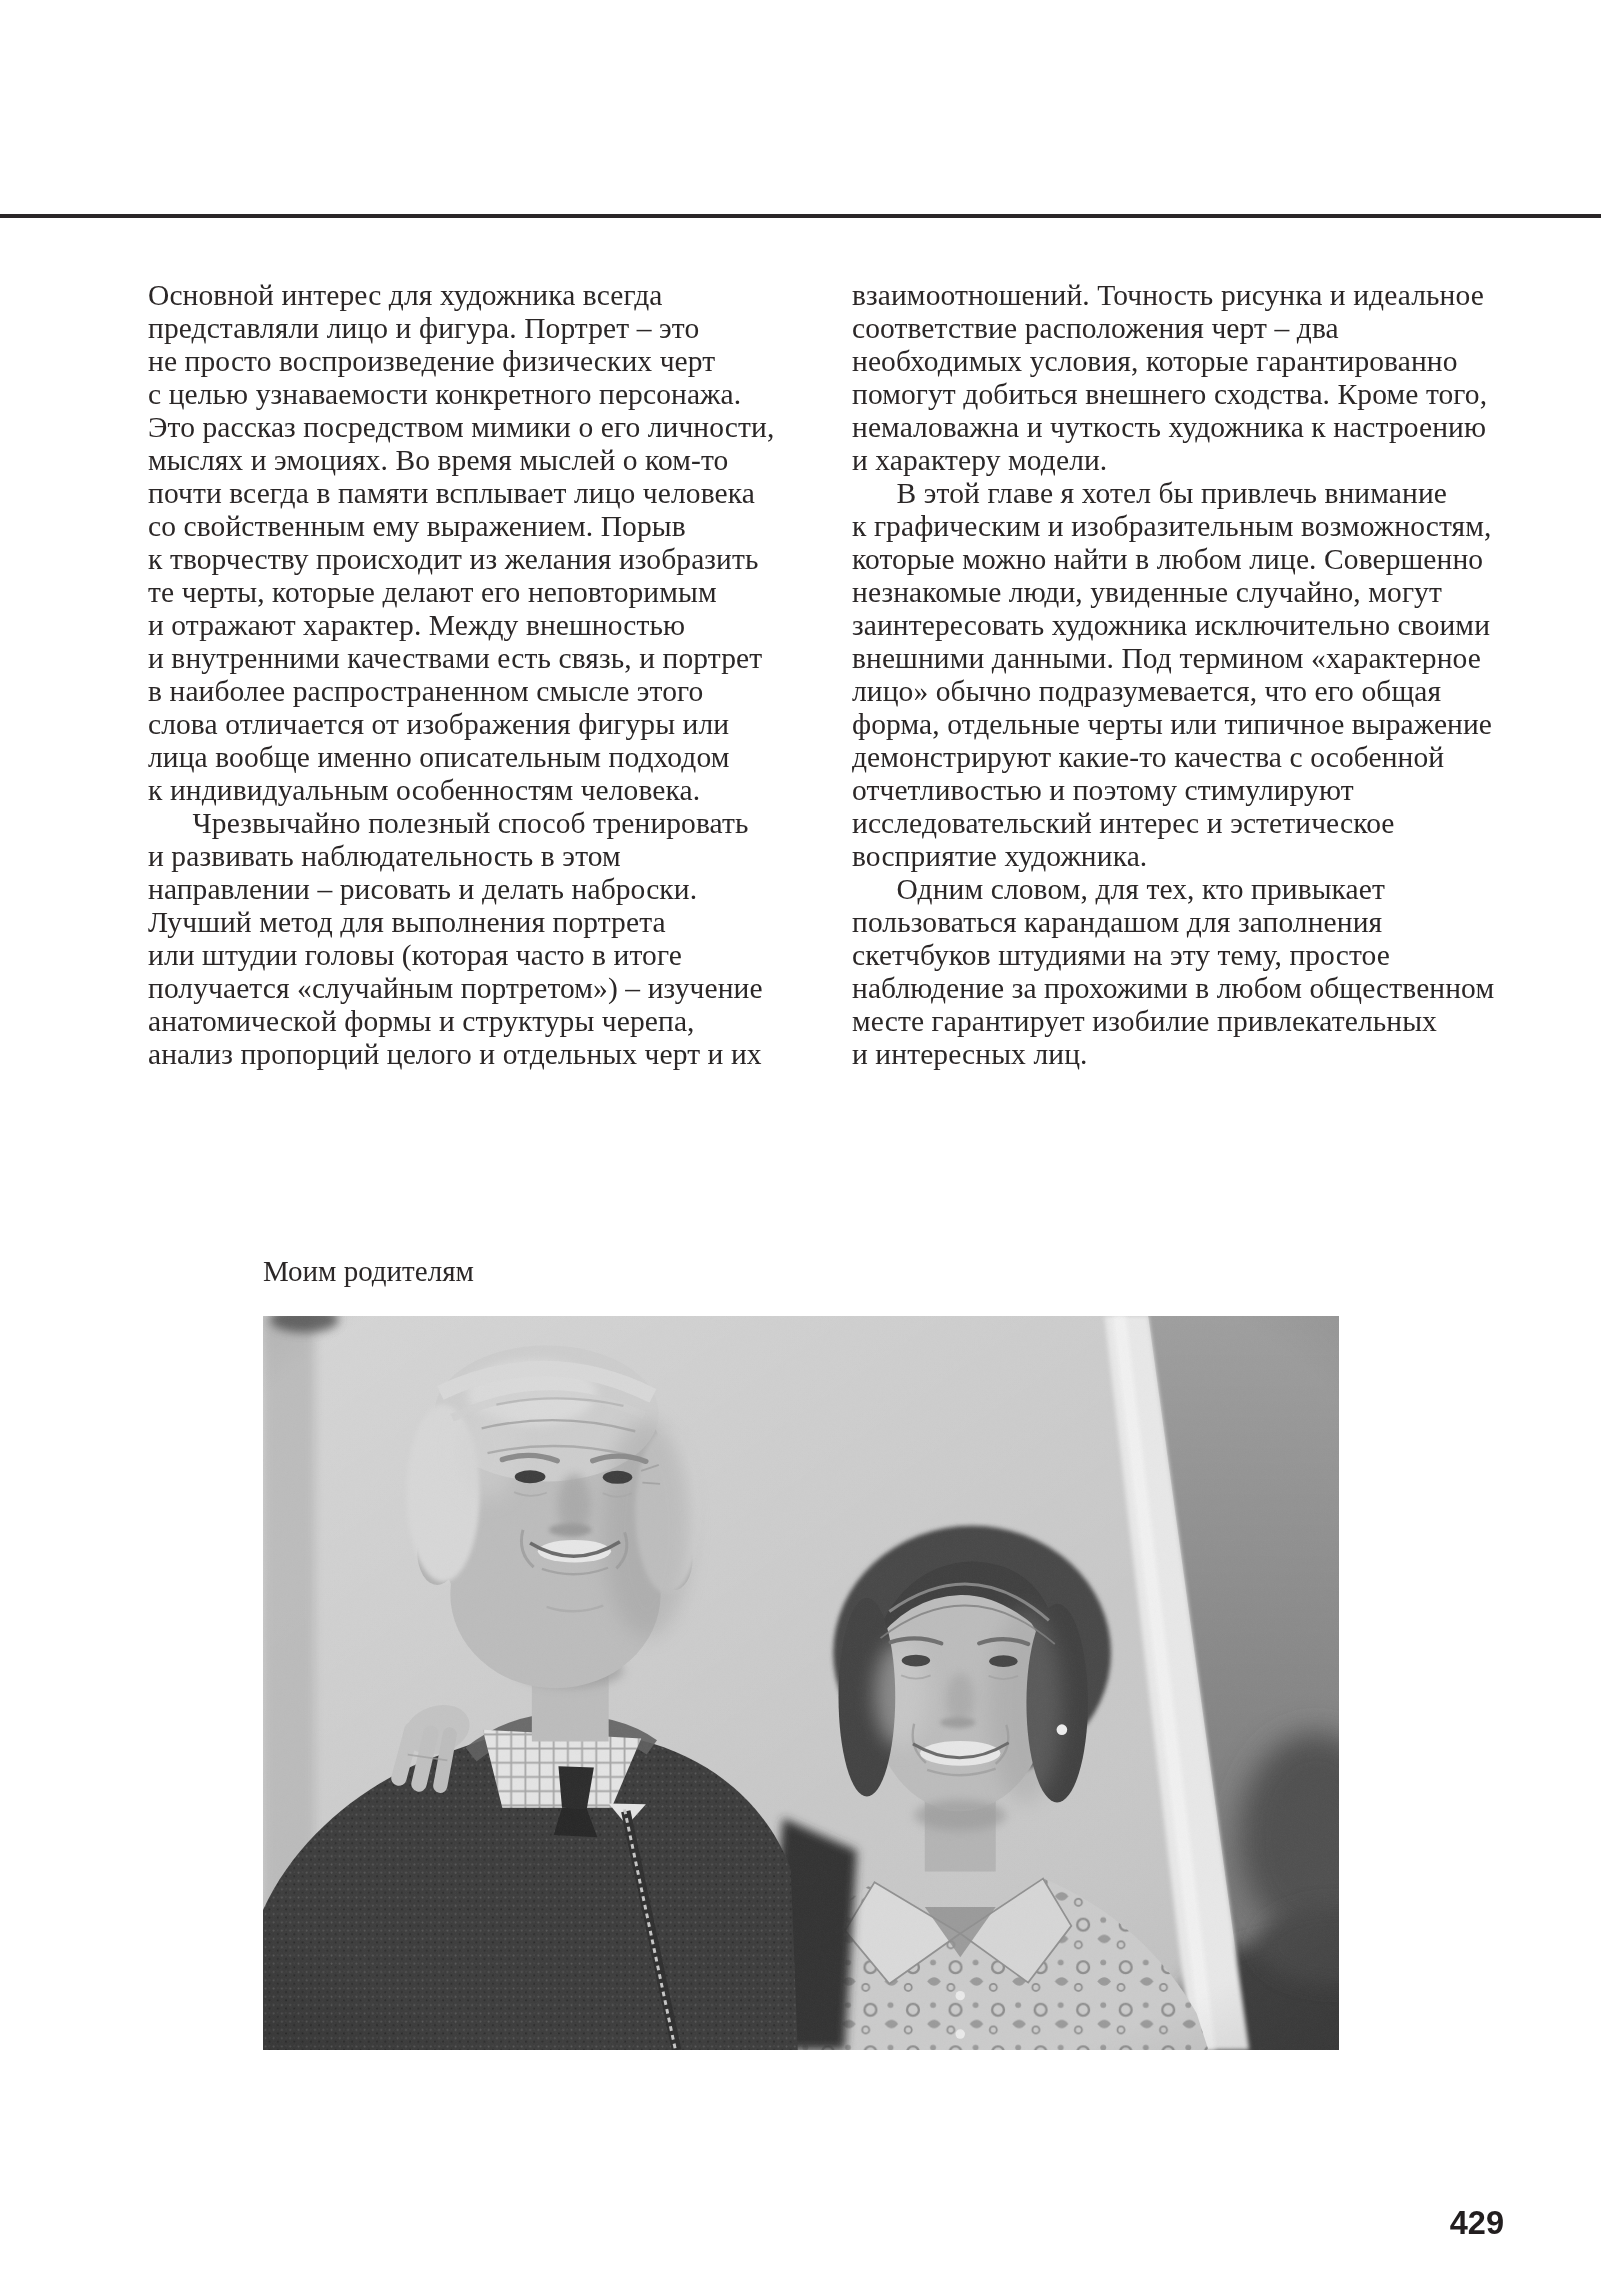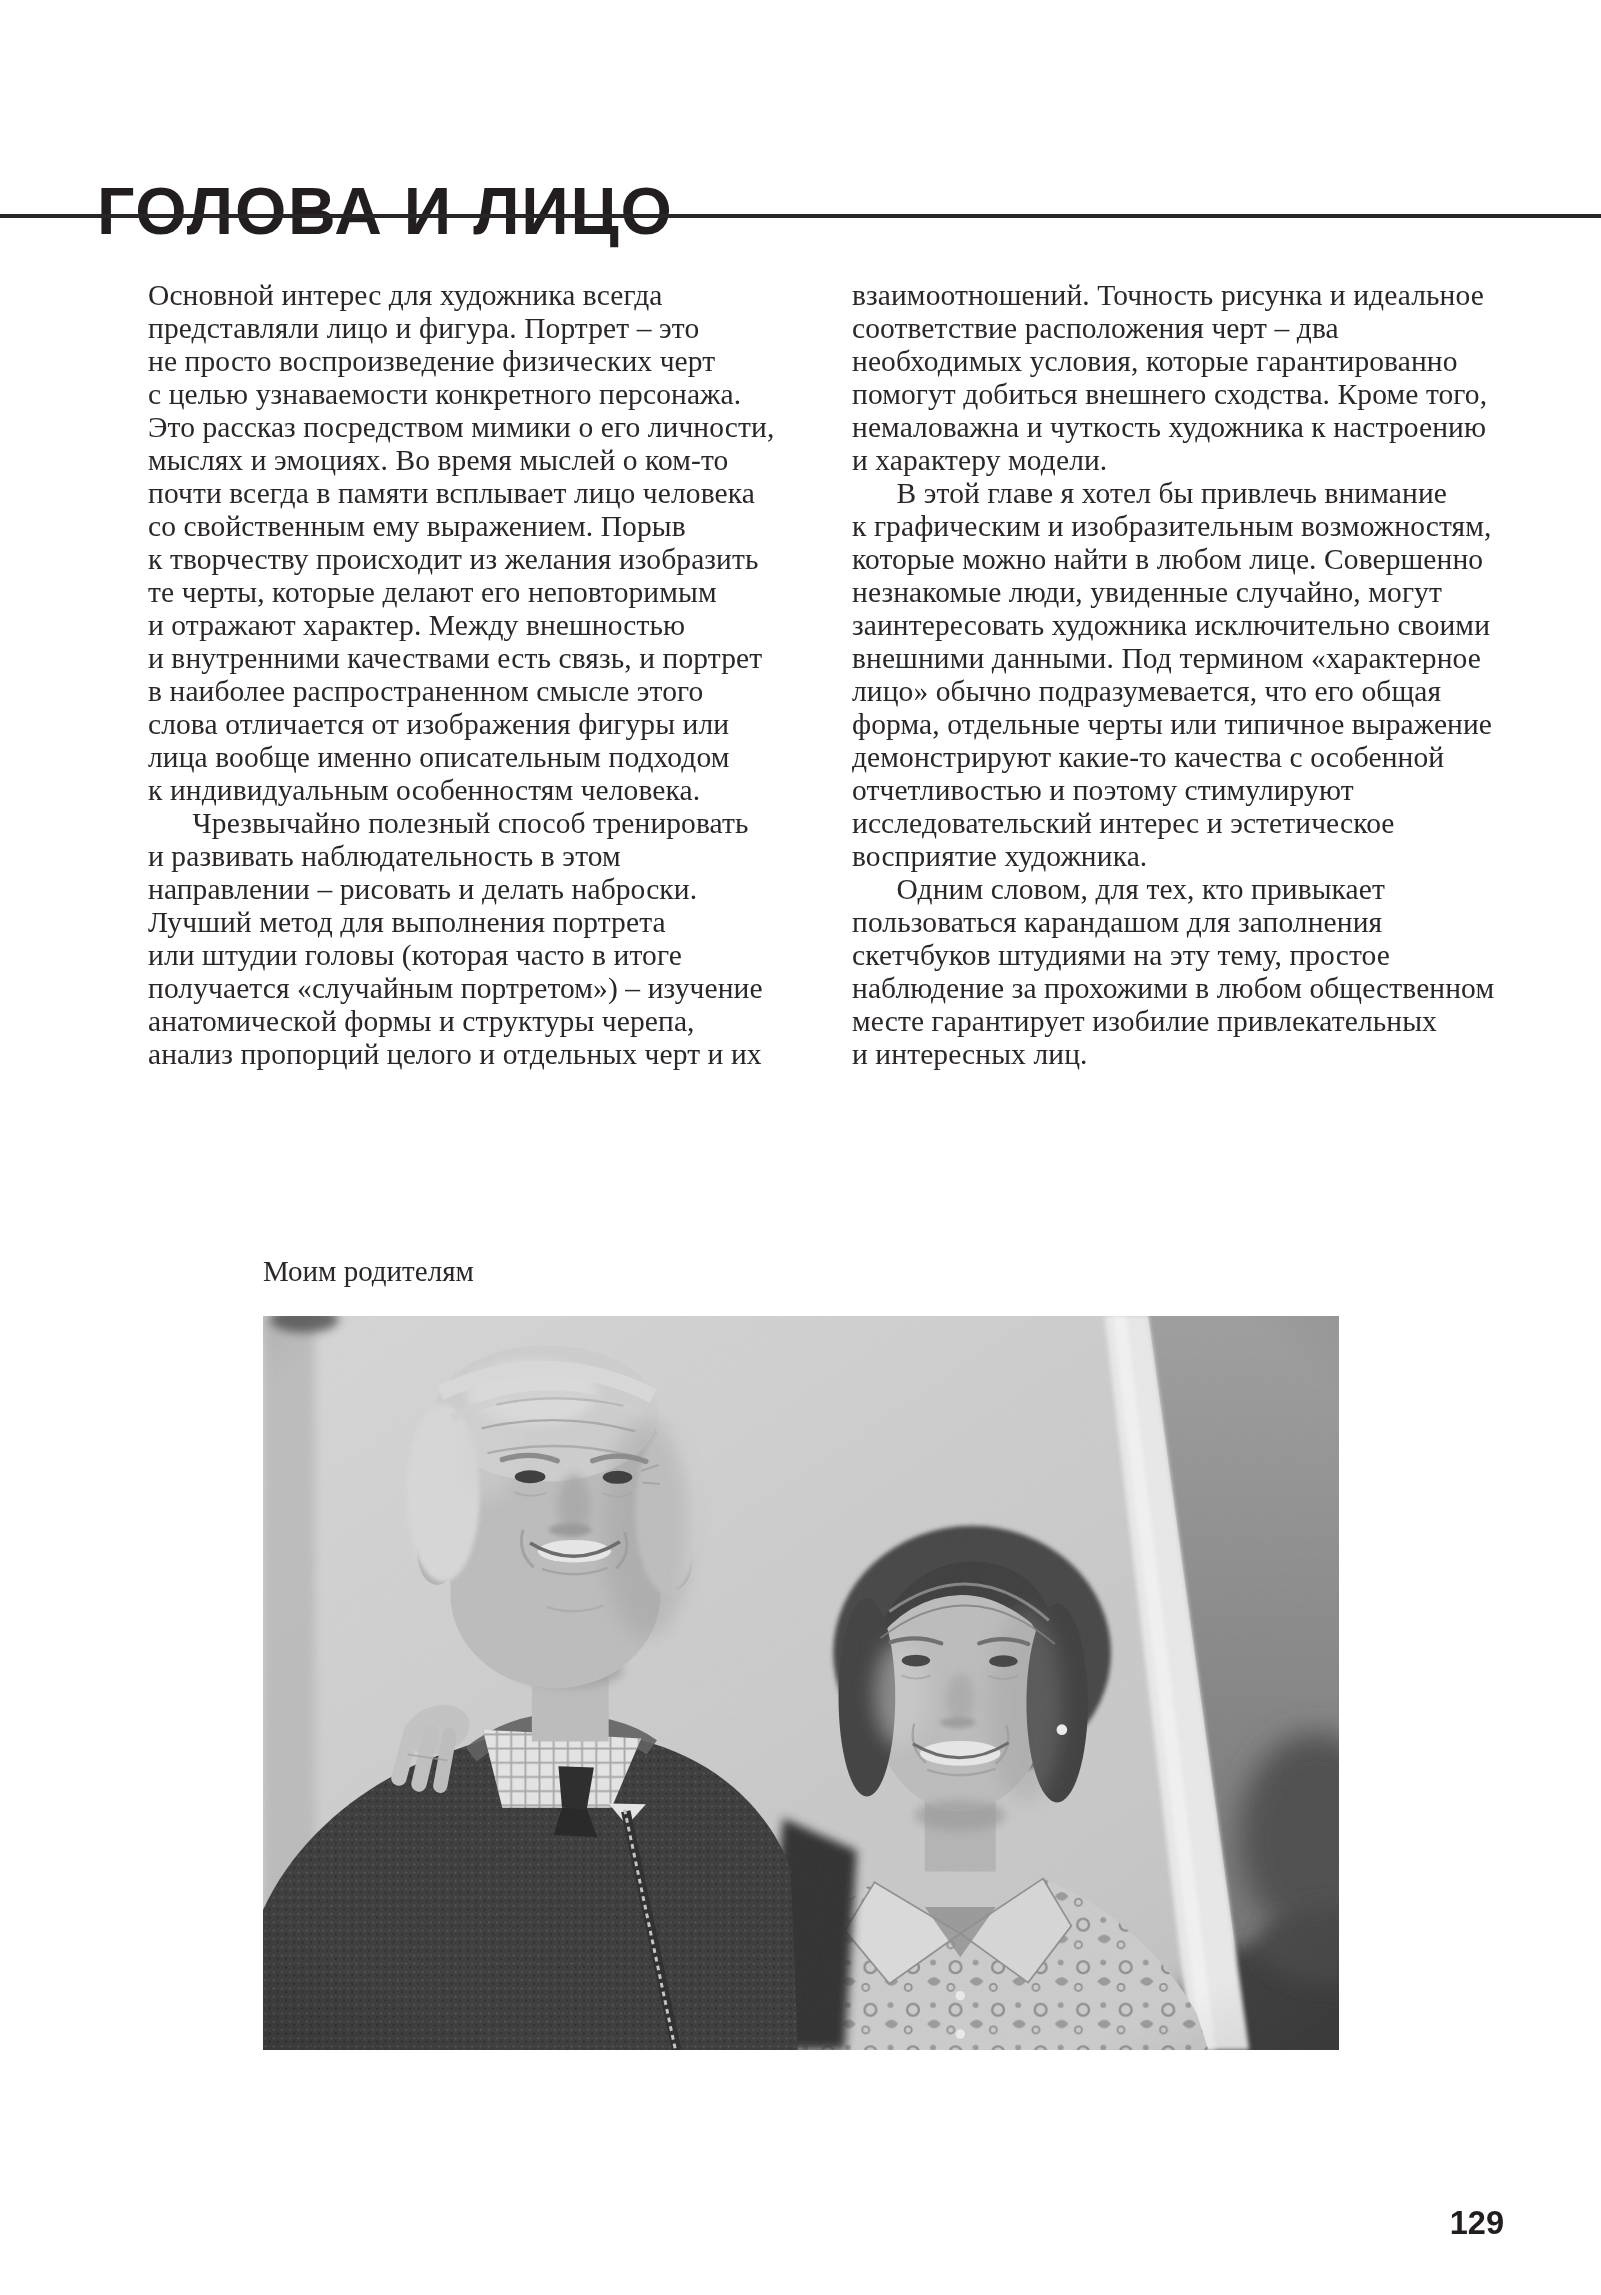--- a/index.html
+++ b/index.html
@@ -54,21 +54,20 @@
     font-weight:700;
     font-size:32.5px;line-height:1;
     color:var(--ink,#221e1f);
   }
 </style>
 </head>
 <body>
 
 <div class="page">
 
-  <h1 class="chapter-title">ГОЛОВА И ЛИЦО</h1>
   <div class="title-rule"></div>
 
   <div class="column left">Основной интерес для художника всегда
 представляли лицо и фигура. Портрет – это
 не просто воспроизведение физических черт
 с целью узнаваемости конкретного персонажа.
 Это рассказ посредством мимики о его личности,
 мыслях и эмоциях. Во время мыслей о ком-то
 почти всегда в памяти всплывает лицо человека
 со свойственным ему выражением. Порыв
@@ -272,16 +271,16 @@
         <path d="M284 706 L 264 792" stroke="#c0c0c0" stroke-width="26" stroke-linecap="round"></path>
         <path d="M316 708 L 300 795" stroke="#bdbdbd" stroke-width="24" stroke-linecap="round"></path>
         <path d="M245 742 L 312 752" stroke="#9e9e9e" stroke-width="3" fill="none" opacity="0.7"></path>
       </g>
 
       <rect x="0" y="0" width="1821" height="1242" filter="url(#grainF)" opacity="0.055"></rect>
       <rect x="0" y="0" width="1821" height="1242" fill="url(#vig)"></rect>
     </svg>
   </div>
 
-  <div class="page-number">129</div>
+  <div class="page-number">429</div>
 
 </div>
 
 
 </body></html>

